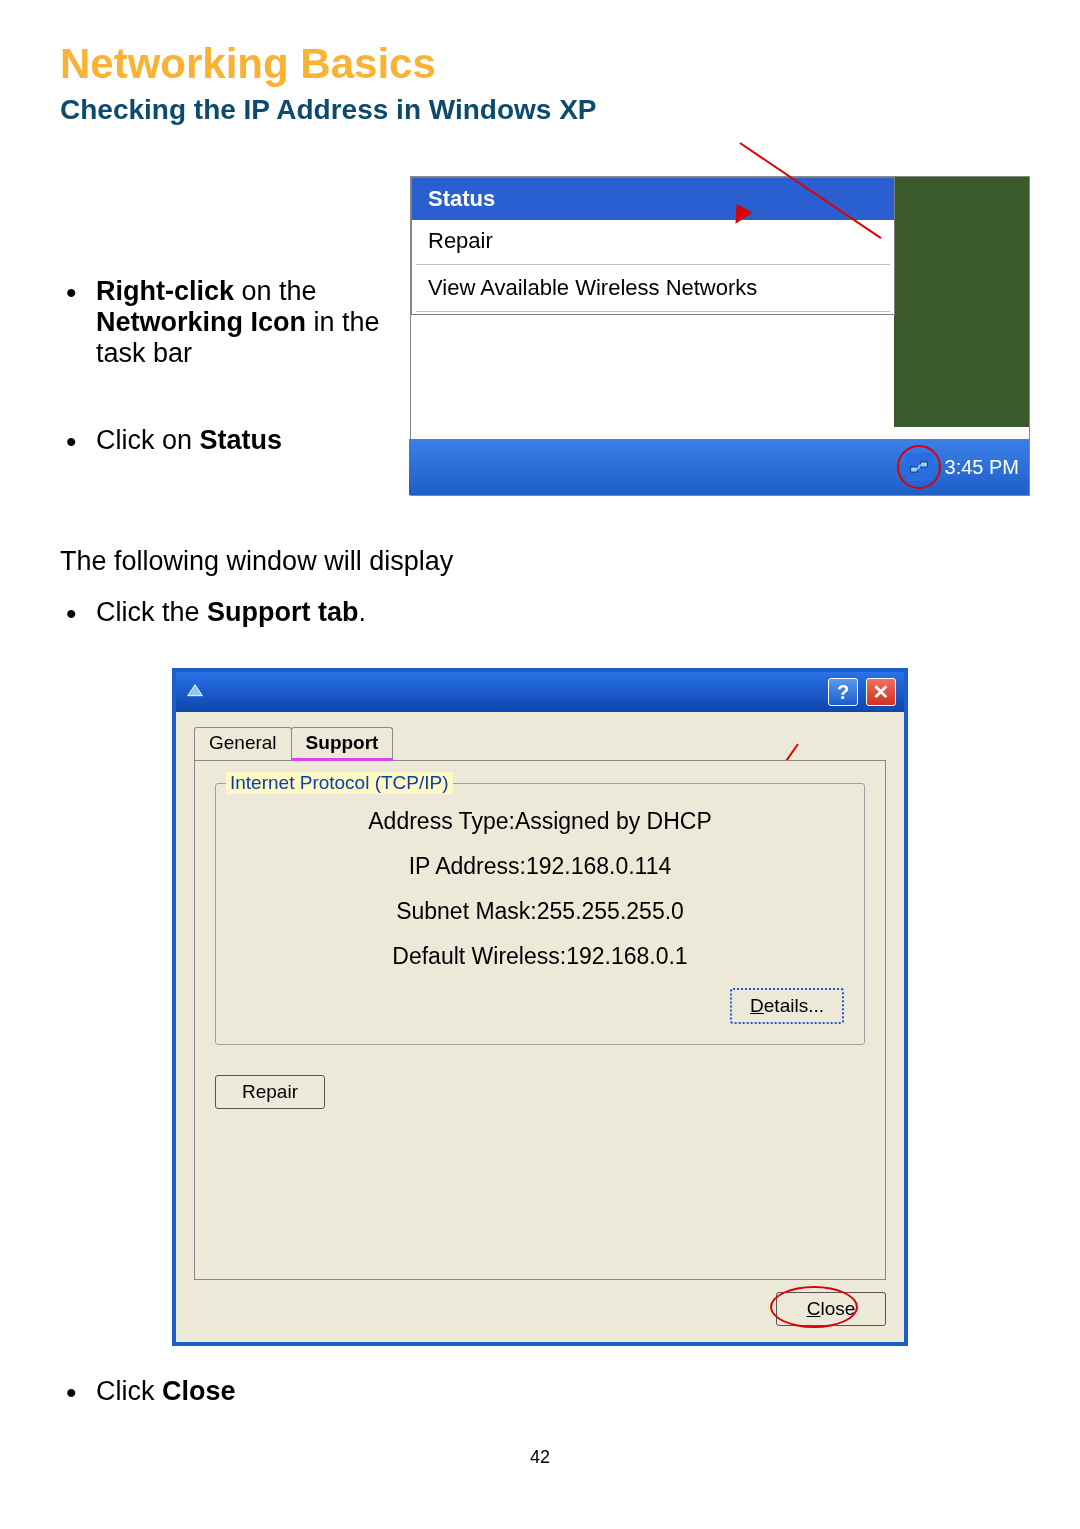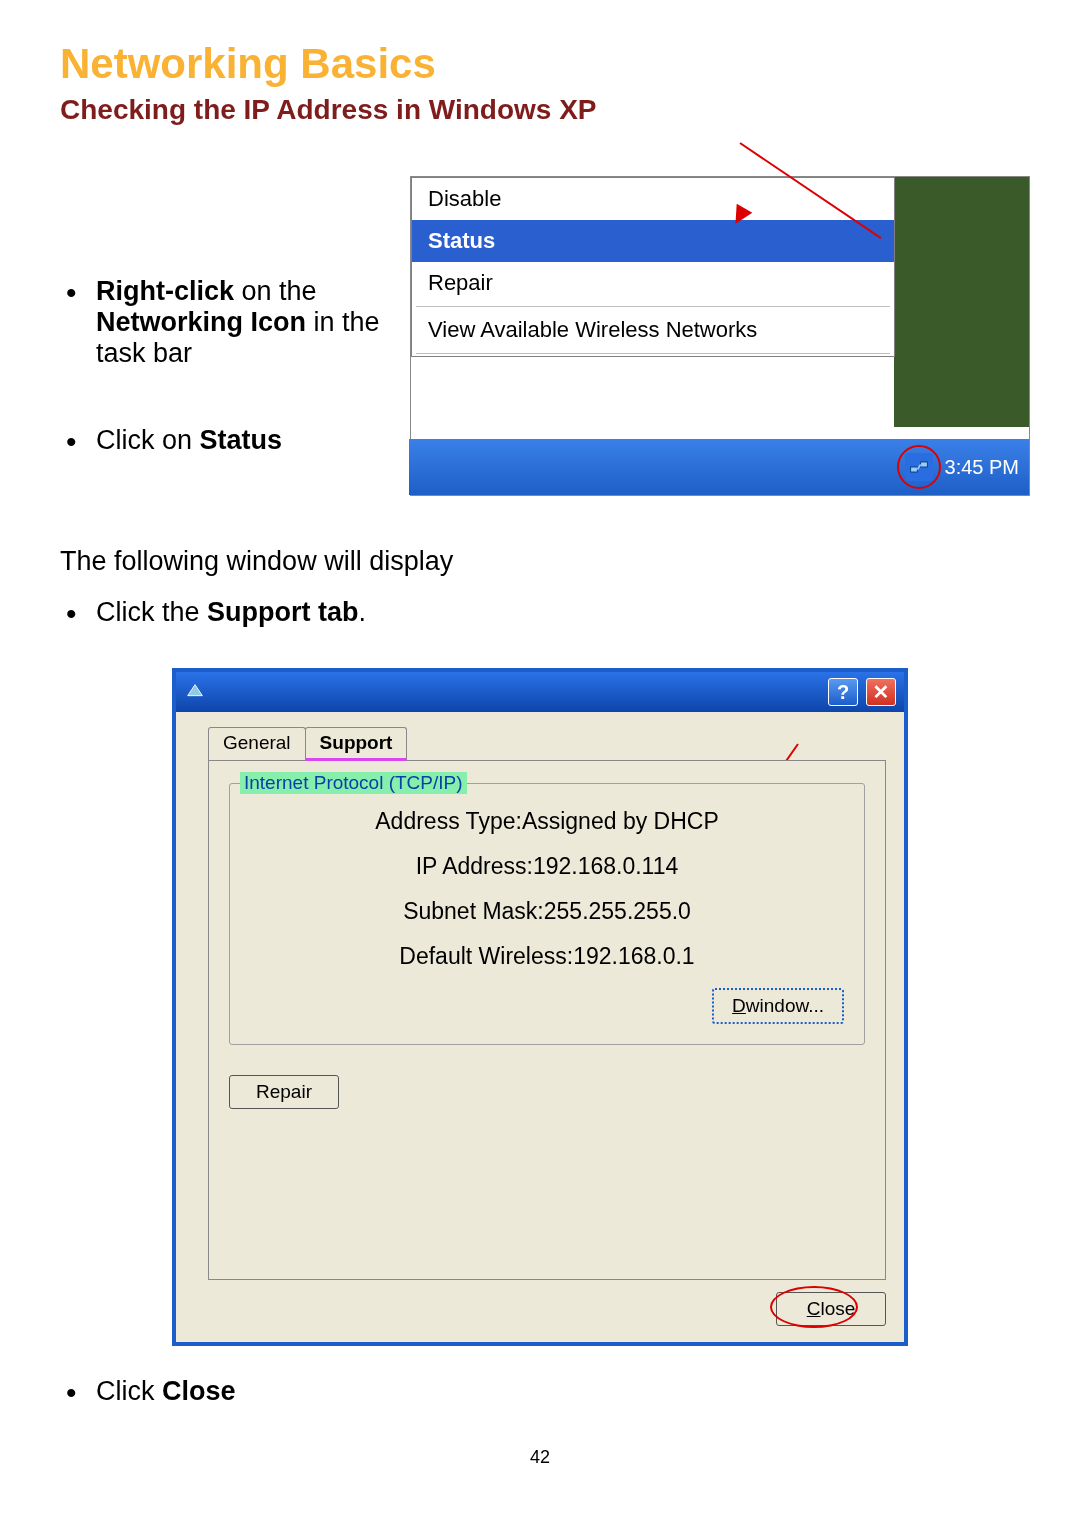--- a/index.html
+++ b/index.html
@@ -12,21 +12,21 @@
     padding: 40px 60px;
     color: #000;
   }
   .title {
     color: #f9b233;
     font-size: 42px;
     font-weight: bold;
     margin-bottom: 6px;
   }
   .subtitle {
-    color: #7f1d1d;
+    color: #0c4a6e;
     font-size: 28px;
     font-weight: bold;
     margin-bottom: 50px;
   }
   .instruction-row {
     display: flex;
     align-items: flex-end;
     gap: 20px;
     margin-bottom: 30px;
   }
@@ -152,21 +152,21 @@
     border: 1px solid #fff;
     border-radius: 3px;
     display: flex; align-items: center; justify-content: center;
     font-weight: bold;
     font-style: normal;
     font-size: 20px;
     color: #fff;
   }
   .xp-tb-help { background: linear-gradient(#5a9af0,#1b5ecb); }
   .xp-tb-close { background: linear-gradient(#f07060,#d03020); }
-  .xp-body { padding: 14px 18px 16px 18px; margin-left: 14px; }
+  .xp-body { padding: 14px 18px 16px 18px; }
   .xp-tabs {
     display: flex;
     font-size: 19px;
   }
   .xp-tab {
     padding: 4px 14px;
     background: #ece9d8;
     border: 1px solid #888;
     border-bottom: none;
     border-radius: 3px 3px 0 0;
@@ -185,21 +185,21 @@
   .xp-fieldset {
     border: 1px solid #a0a0a0;
     border-radius: 3px;
     padding: 24px 20px 20px 20px;
     margin-bottom: 30px;
     position: relative;
   }
   .xp-legend {
     position: absolute;
     top: -12px; left: 10px;
-    background: #86efac;
+    background: #fef9c3;
     color: #0a3fa8;
     font-size: 19px;
     padding: 0 4px;
   }
   .kv-row {
     display: flex;
     justify-content: center;
     font-size: 23px;
     margin-bottom: 18px;
   }
@@ -256,21 +256,20 @@
       </li>
       <li style="margin-top:56px;">
         <span>Click on </span><b>Status</b>
       </li>
     </ul>
   </div>
   <div class="right-col">
     <div class="ctx-container">
       <div class="desktop-strip"></div>
       <div class="ctx-menu">
-        <div class="ctx-item">Disable</div>
         <div class="ctx-item sel">Status</div>
         <div class="ctx-item">Repair</div>
         <div class="ctx-sep"></div>
         <div class="ctx-item">View Available Wireless Networks</div>
         <div class="ctx-sep"></div>
       </div>
       <div class="pointer-line"></div>
       <div class="pointer-head"></div>
       <div class="taskbar">
         <div class="tray-icon">
@@ -324,21 +323,21 @@
             <span>192.168.0.114</span>
           </div>
           <div class="kv-row">
             <span>Subnet Mask:</span>
             <span>255.255.255.0</span>
           </div>
           <div class="kv-row">
             <span>Default Wireless:</span>
             <span>192.168.0.1</span>
           </div>
-          <button class="xp-btn details"><span style="text-decoration:underline">D</span><span>window...</span></button>
+          <button class="xp-btn details"><span style="text-decoration:underline">D</span><span>etails...</span></button>
           <div style="clear:both"></div>
         </div>
         <button class="xp-btn">Repair</button>
       </div>
       <div class="xp-footer">
         <div style="position:relative;">
           <div class="close-circle" style="top:-6px;left:-6px;"></div>
           <button class="xp-btn"><span style="text-decoration:underline">C</span><span>lose</span></button>
         </div>
       </div>

